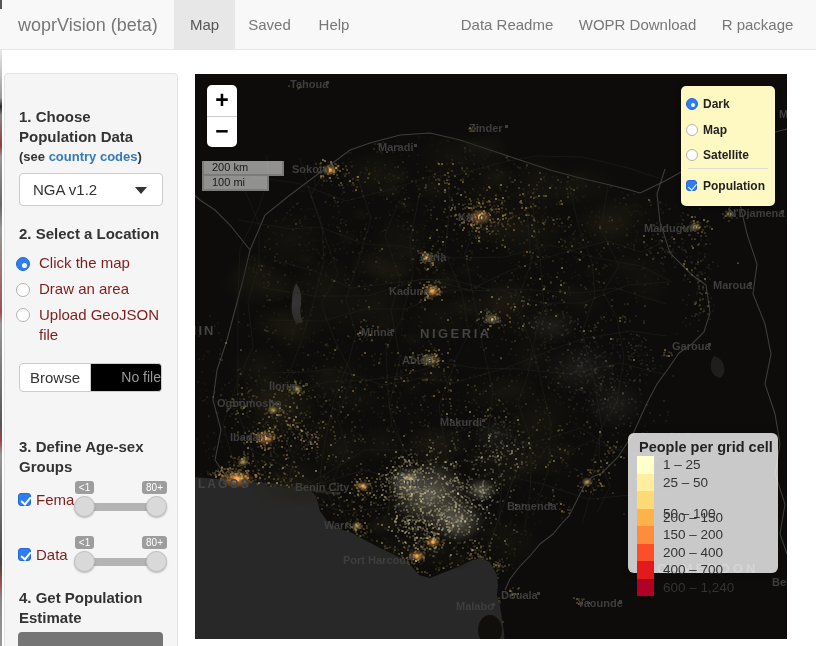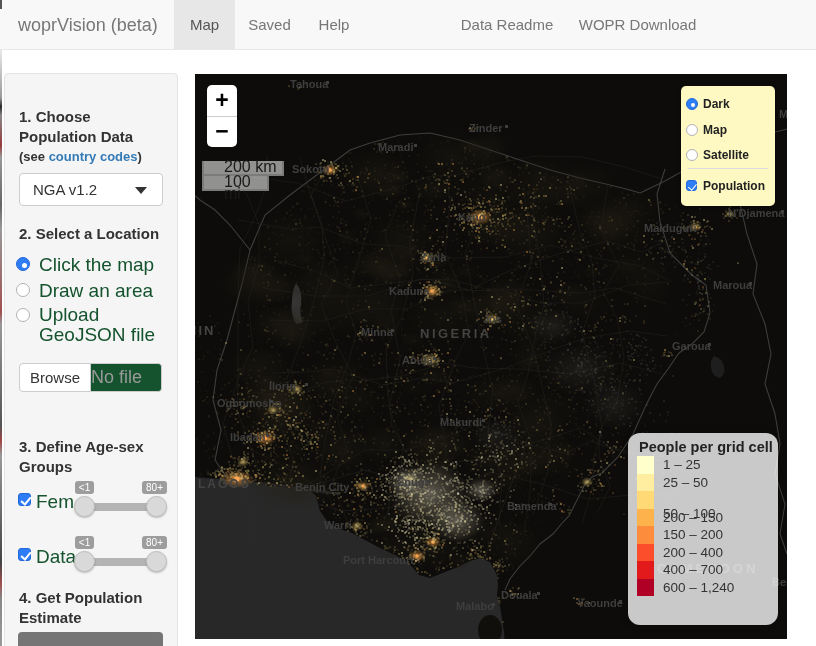--- a/index.html
+++ b/index.html
@@ -12,82 +12,83 @@
 #tab-saved{left:235px;width:69px}
 #tab-help{left:304px;width:60px}
 #tab-dr{left:448px;width:118px}
 #tab-wd{left:567px;width:141px}
 #tab-rp{left:710px;width:95px}
 
 #lstrip{position:absolute;left:0;top:50px;width:2px;height:596px;background:linear-gradient(#e8e8e8 0%,#9a9a9a 8%,#2a2a2a 9.5%,#888 11%,#953c3c 16%,#999 18%,#666 26%,#999 30%,#a05050 44%,#999 46%,#555 63%,#a04444 65.5%,#999 68%,#444 86%,#a05050 89.5%,#888 92%,#999 100%)}
 
 #side{position:absolute;left:4px;top:73px;width:174px;height:600px;background:#f5f5f5;border:1px solid #e3e3e3;border-radius:4px}
 #side .h{position:absolute;left:14px;font-size:15px;font-weight:bold;color:#333;line-height:19.5px;width:150px}
-#side .lbl{font-size:19px;color:#14532d}
+#side .lbl{font-size:15px;color:#7f1d1d}
 .radio{position:absolute;width:14px;height:14px;border-radius:50%;background:#fff;border:1px solid #b3b3b3}
 .radio.sel{background:#2e7cf6;border:1px solid #2268d8}
 .radio.sel:after{content:"";position:absolute;left:4.5px;top:4.5px;width:5px;height:5px;border-radius:50%;background:#fff}
 .cb{position:absolute;width:13px;height:13px;border-radius:3px;background:#2e7cf6;border:1px solid #2268d8}
 .cb:after{content:"";position:absolute;left:4px;top:1.2px;width:4px;height:8px;border:solid #fff;border-width:0 2px 2px 0;transform:rotate(40deg)}
 
 .chip{position:absolute;background:#9d9d9d;color:#fff;font-size:10px;line-height:13px;text-align:center;border-radius:3px}
 .track{position:absolute;height:8px;background:#b4b4b4;border-radius:4px}
 .handle{position:absolute;width:21px;height:21px;border-radius:50%;background:#d9d9d9;border:1px solid #bfbfbf;box-shadow:0 1px 2px rgba(0,0,0,0.25)}
 
 #map{position:absolute;left:195px;top:74px;width:592px;height:565px;background:#0d0c0a;overflow:hidden}
 
 #zoomctl{position:absolute;left:12px;top:11px;width:30px;height:62px;background:#fff;border-radius:5px;z-index:5}
 #zoomctl .zi{position:absolute;left:0;width:30px;height:31px;text-align:center;font-size:23px;font-weight:bold;color:#000;line-height:30px}
 #zoomctl .sep{position:absolute;left:0;top:31px;width:30px;height:1px;background:#ccc}
-.scaleline{position:absolute;background:rgba(255,255,255,0.55);border:2px solid rgba(119,119,119,0.85);color:#1a1a1a;font-size:16px;line-height:12px;padding-left:20px;z-index:5}
+.scaleline{position:absolute;background:rgba(255,255,255,0.55);border:2px solid rgba(119,119,119,0.85);color:#1a1a1a;font-size:11px;line-height:12px;padding-left:8px;z-index:5}
 #layers{position:absolute;left:486px;top:12px;width:94px;height:120px;background:#fef9c3;border-radius:5px;box-shadow:0 1px 5px rgba(0,0,0,0.4);z-index:6}
 #layers .row{position:absolute;left:5px;font-size:12px;font-weight:bold;color:#222}
 #layers .radio{width:12px;height:12px;left:0;top:1px}
 #layers .radio.sel:after{left:3.5px;top:3.5px;width:4px;height:4px}
 #layers .cb{width:11px;height:11px;left:0;top:1px}
 #layers .cb:after{left:3.2px;top:0.6px;width:3.5px;height:7px;border-width:0 1.8px 1.8px 0}
 #layers .txt{position:absolute;left:17px;top:0;line-height:14px}
 #lsep{position:absolute;left:7px;top:82px;width:80px;height:1px;background:#ddd}
 
-#legend{position:absolute;left:433px;top:359px;width:150px;height:192px;background:rgba(255,255,255,0.78);border-radius:12px;box-shadow:0 0 8px rgba(0,0,0,0.15);z-index:6}
+#legend{position:absolute;left:433px;top:359px;width:150px;height:140px;background:rgba(255,255,255,0.78);border-radius:6px;box-shadow:0 0 8px rgba(0,0,0,0.15);z-index:6}
 #legend .t{position:absolute;left:11px;top:6px;font-size:14.5px;font-weight:bold;color:#222}
 #legend .sw{position:absolute;left:9px;width:17px;height:17.5px}
 #legend .ll{position:absolute;left:35px;font-size:13.5px;color:#333;line-height:17.5px}
 
 #attrib{position:absolute;right:0;bottom:0;background:rgba(255,255,255,0.8);font-size:11px;letter-spacing:0.08px;line-height:18px;padding:0 6px;color:#333;z-index:7;white-space:nowrap}
 #attrib a{color:#0078A8;text-decoration:none}
 a{color:#337ab7;text-decoration:none}
 </style></head>
 <body>
 <div id="nav">
   <div id="brand">woprVision (beta)</div>
   <div class="tab" id="tab-map">Map</div>
   <div class="tab" id="tab-saved">Saved</div>
   <div class="tab" id="tab-help">Help</div>
   <div class="tab" id="tab-dr">Data Readme</div>
   <div class="tab" id="tab-wd">WOPR Download</div>
+  <div class="tab" id="tab-rp">R package</div>
 </div>
 <div id="lstrip"></div>
 <div style="position:absolute;left:0;top:0;width:2px;height:9px;background:#555"></div>
 <div id="side">
   <div class="h" style="top:33px">1. Choose Population Data</div>
   <div class="abs" style="left:14px;top:75px;font-size:13px;font-weight:bold;color:#333">(see <a href="#">country codes</a>)</div>
   <div class="abs" style="left:14px;top:99px;width:144px;height:33px;background:#fff;border:1px solid #ccc;border-radius:4px">
      <span class="abs" style="left:13px;top:7px;font-size:15px;color:#333">NGA v1.2</span>
      <span class="abs" style="left:115px;top:13px;width:0;height:0;border-left:6px solid transparent;border-right:6px solid transparent;border-top:7px solid #333"></span>
   </div>
   <div class="h" style="top:150px">2. Select a Location</div>
   <div class="radio sel" style="left:11px;top:183px"></div>
   <div class="abs lbl" style="left:34px;top:180px">Click the map</div>
   <div class="radio" style="left:11px;top:209px"></div>
   <div class="abs lbl" style="left:34px;top:206px">Draw an area</div>
   <div class="radio" style="left:11px;top:234px"></div>
   <div class="abs lbl" style="left:34px;top:231px;width:130px;line-height:20px">Upload GeoJSON file</div>
   <div class="abs" style="left:14px;top:289px;width:72px;height:29px;background:#fff;border:1px solid #ccc;border-radius:4px 0 0 4px;text-align:center;font-size:15px;color:#333;line-height:27px">Browse</div>
-  <div class="abs" style="left:86px;top:289px;width:71px;height:29px;background:#14532d;border:1px solid #ccc;border-left:none;border-radius:0 4px 4px 0;text-align:left;font-size:18px;color:#999;line-height:27px">No file</div>
+  <div class="abs" style="left:86px;top:289px;width:71px;height:29px;background:#000000;border:1px solid #ccc;border-left:none;border-radius:0 4px 4px 0;text-align:right;font-size:14px;color:#999;line-height:27px">No file</div>
   <div class="h" style="top:363px">3. Define Age-sex Groups</div>
   <div class="cb" style="left:13px;top:419px"></div>
   <div class="abs lbl" style="left:31px;top:417px;width:38px;overflow:hidden;white-space:nowrap">Female</div>
   <div class="chip" style="left:70px;top:407px;width:19px;height:13px"><span>&lt;1</span></div>
   <div class="chip" style="left:137px;top:407px;width:25px;height:13px">80+</div>
   <div class="track" style="left:79px;top:429px;width:73px"></div>
   <div class="handle" style="left:69px;top:422px"></div>
   <div class="handle" style="left:141px;top:422px"></div>
   <div class="cb" style="left:13px;top:474px"></div>
   <div class="abs lbl" style="left:31px;top:472px">Data</div>

